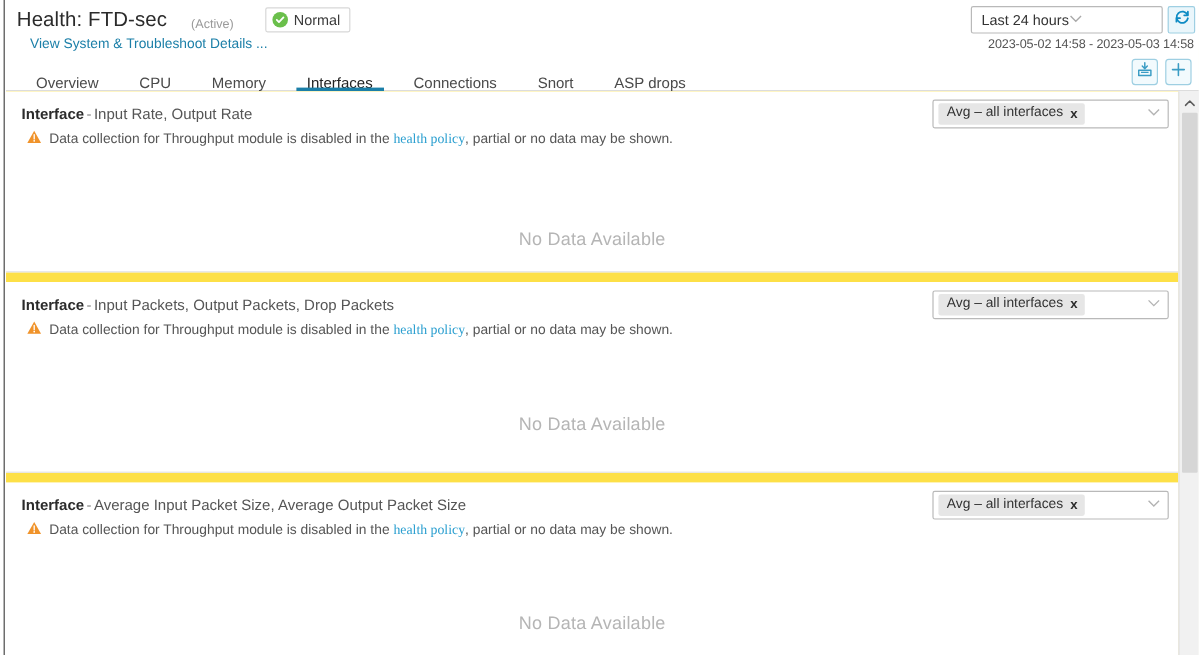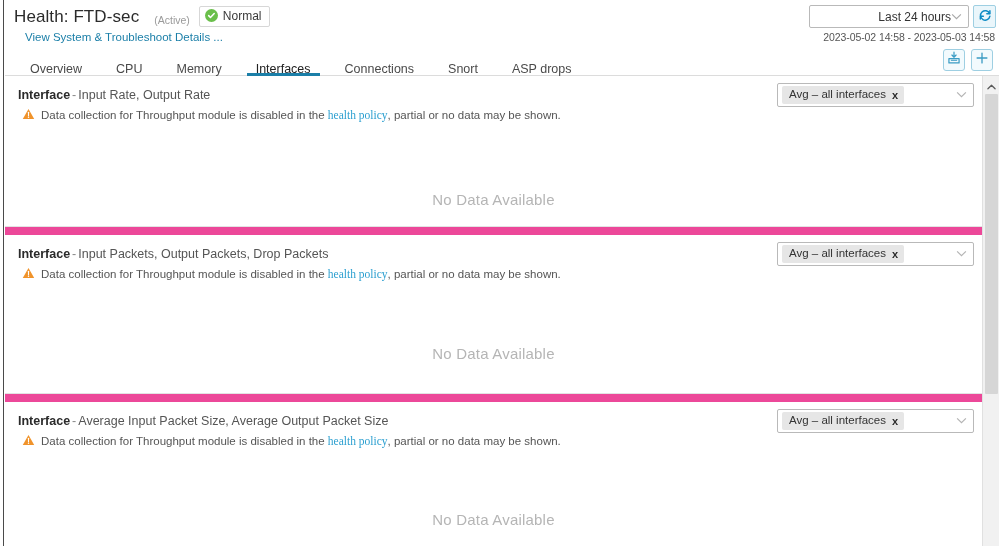--- a/index.html
+++ b/index.html
@@ -17,32 +17,32 @@
     background: #ffffff; border-right: 1px solid #4a4a4a;
   }
 
   
   .header {
     position: absolute; left: 5px; top: 0; right: 0; height: 45px;
     background: #ffffff;
   }
   .title-row {
     position: absolute; left: 9px; top: 6px;
-    display: flex; align-items: center; gap: 0;
+    display: flex; align-items: center; gap: 17px;
   }
   .page-title {
     font-size: 17px; color: #2b2b2b; letter-spacing: .1px;
   }
   .active-tag {
-    font-size: 10.5px; color: #9a9a9a; margin-left: 15px;
+    font-size: 10.5px; color: #9a9a9a; margin-left: 3px;
     position: relative; top: 3px;
   }
   .status-badge {
     margin-left: 9px;
-    display: inline-flex; align-items: flex-start; gap: 5px;
+    display: inline-flex; align-items: center; gap: 5px;
     border: 1px solid #d7d7d7; border-radius: 2px;
     background: #ffffff;
     padding: 2px 7px 2px 5px; height: 21px;
   }
   .check-circle {
     width: 13px; height: 13px; border-radius: 50%;
     background: #6abf4b; display: inline-flex;
     align-items: center; justify-content: center; flex: none;
   }
   .check-circle svg { display: block; }
@@ -54,21 +54,21 @@
   }
 
   .time-wrap {
     position: absolute; right: 3px; top: 5px;
     display: flex; flex-direction: column; align-items: flex-end;
   }
   .time-row { display: flex; align-items: center; gap: 4px; }
   .time-select {
     width: 160px; height: 23px;
     border: 1px solid #b9b9b9; border-radius: 2px; background: #fff;
-    display: flex; align-items: center; justify-content: flex-end;
+    display: flex; align-items: center; justify-content: flex-start;
     padding: 0 6px 0 8px; font-size: 12px; color: #333; cursor: pointer;
   }
   .chev { color: #a9a9a9; font-size: 10px; line-height: 1; }
   .refresh-btn {
     width: 23px; height: 23px; border: 1px solid #9ecfe2;
     background: #eaf6fb; border-radius: 2px; cursor: pointer;
     display: flex; align-items: center; justify-content: center;
   }
   .time-range-text {
     font-size: 10.5px; color: #555; margin-top: 3px; padding-right: 1px;
@@ -96,21 +96,21 @@
   }
   .icon-btn {
     width: 22px; height: 22px; border: 1px solid #9ecfe2;
     background: #f2fafd; border-radius: 3px; cursor: pointer;
     display: flex; align-items: center; justify-content: center;
   }
 
   
   .content {
     position: absolute; left: 5px; top: 76px; right: 17px; bottom: 0;
-    background: #ec4899; overflow: hidden;
+    background: #fde047; overflow: hidden;
   }
   .panel {
     background: #ffffff; margin-bottom: 8px; position: relative;
     border-bottom: 1px solid #e3e3e3;
   }
   .panel-p1 { height: 151px; }
   .panel-p2 { height: 159px; }
   .panel-p3 { height: 159px; }
 
   .panel-title {

